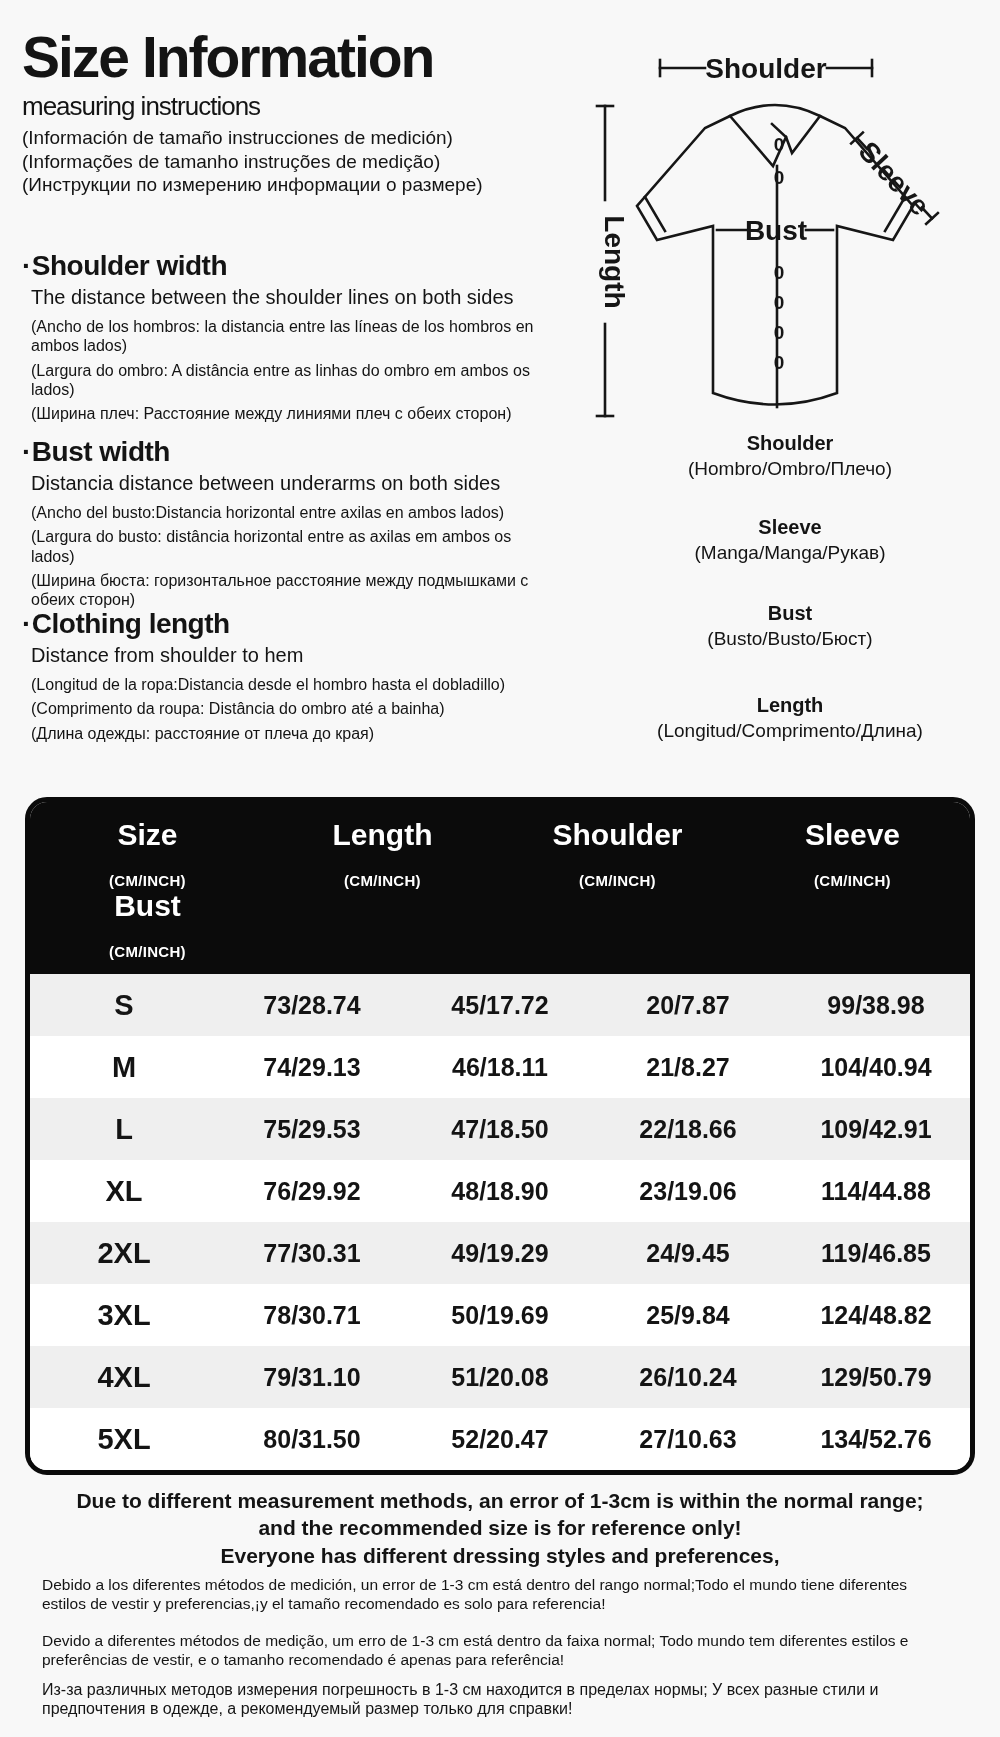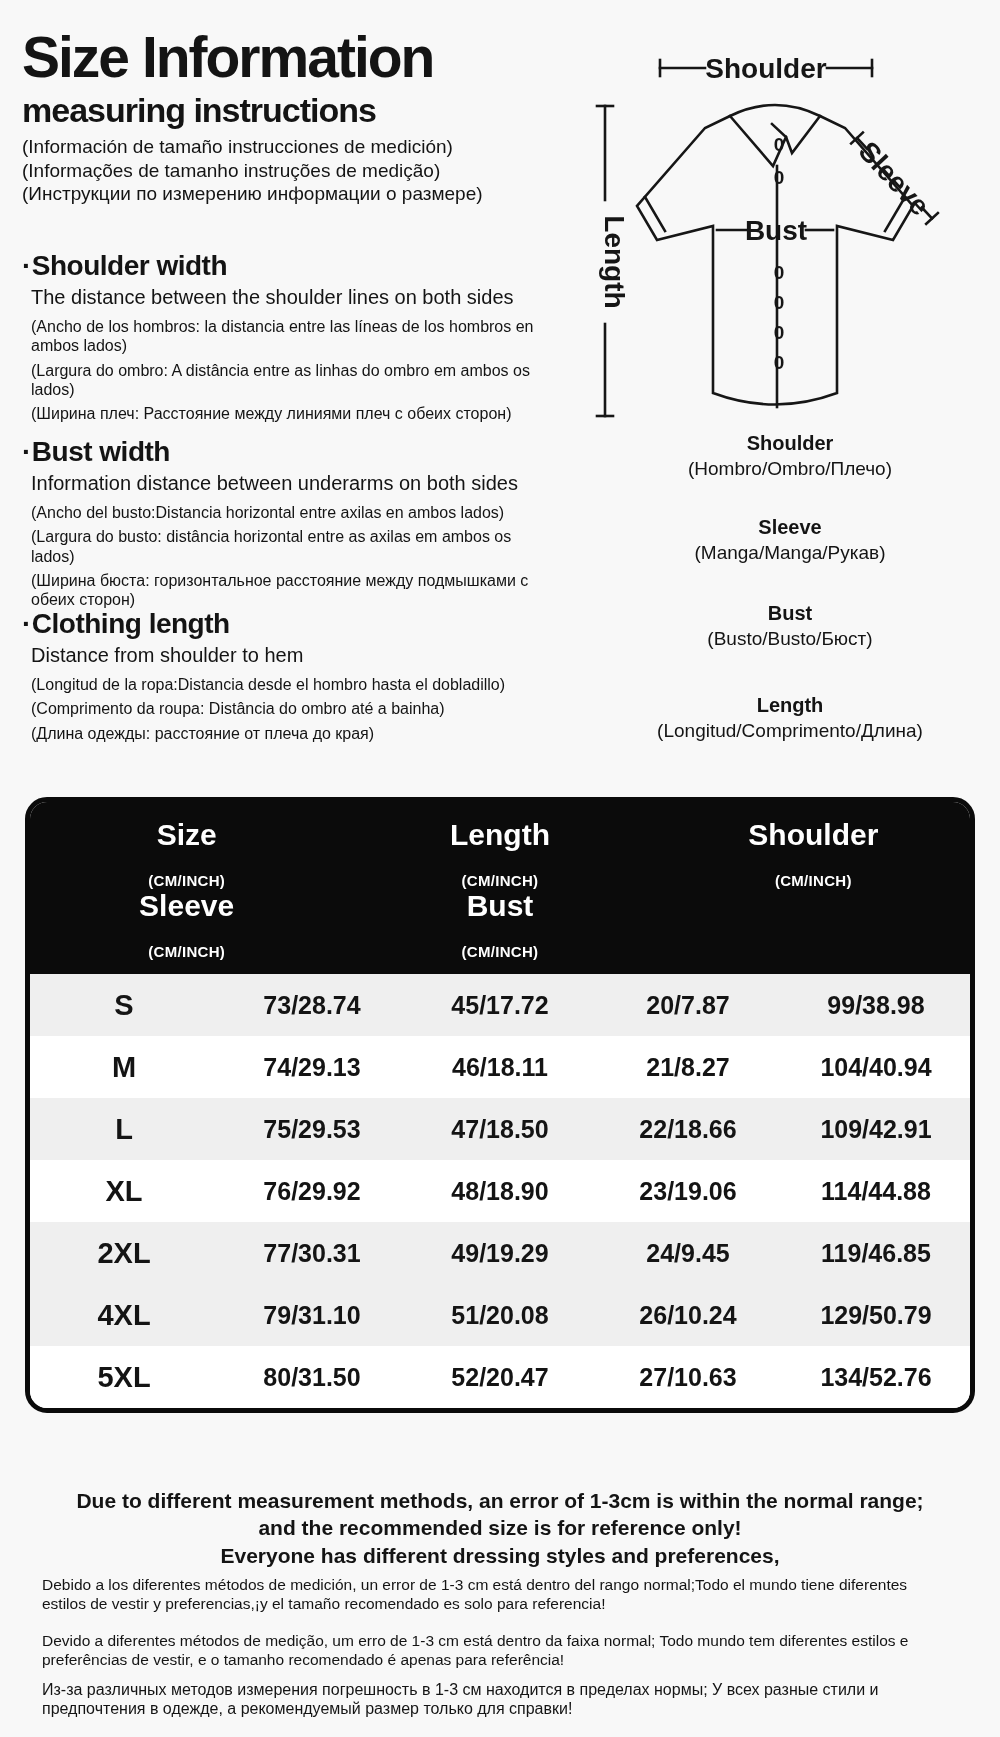--- a/index.html
+++ b/index.html
@@ -2,21 +2,21 @@
 <html><head>
 <meta charset="utf-8">
 <style>
   html,body{margin:0;padding:0;}
   body{font-family:"Liberation Sans","DejaVu Sans",sans-serif;color:#141414;}
   .page{position:relative;width:1000px;height:1737px;background:#f8f8f8;overflow:hidden;padding-left:29px;}
 
   
   .title-block{position:absolute;left:22px;top:28px;width:530px;}
   .main-title{font-size:57px;font-weight:800;letter-spacing:-2px;line-height:1.05;margin:0;}
-  .sub-title{font-size:34px;font-weight:700;letter-spacing:-1px;line-height:1.1;margin:4px 0 6px 0;}
+  .sub-title{font-size:26px;font-weight:400;letter-spacing:-1px;line-height:1.1;margin:4px 0 6px 0;}
   .title-trans{font-size:19px;line-height:1.23;}
 
   
   .m-section{position:absolute;left:22px;width:530px;}
   .m-sec-1{top:250px;}
   .m-sec-2{top:436px;}
   .m-sec-3{top:584px;margin-top:24px;}
   .m-title{font-size:28px;font-weight:800;letter-spacing:-0.5px;line-height:1.15;margin:0;}
   .m-bullet{font-weight:800;margin-right:1px;}
   .m-desc{font-size:20px;line-height:1.2;margin:3px 0 0 9px;}
@@ -34,21 +34,21 @@
   .legend-1{top:432px;}
   .legend-2{top:516px;}
   .legend-3{top:602px;}
   .legend-4{top:694px;}
   .legend-label{font-size:20px;font-weight:700;}
   .legend-trans{font-size:19px;margin-top:3px;}
 
   
   .size-table{position:absolute;left:25px;top:797px;width:950px;border:5px solid #0b0b0b;
               border-radius:22px;overflow:hidden;background:#ffffff;box-sizing:border-box;}
-  .t-header{background:#0b0b0b;color:#fff;display:grid;grid-template-columns:repeat(3,1fr);
+  .t-header{background:#0b0b0b;color:#fff;display:grid;grid-template-columns:repeat(4,1fr);
             padding:16px 0 14px 0;}
   .t-h-cell{text-align:center;}
   .t-h-label{font-size:30px;font-weight:700;}
   .t-h-unit{font-size:15px;font-weight:700;margin-top:20px;letter-spacing:0.3px;}
   .t-row{display:grid;grid-template-columns:repeat(5,1fr);height:62px;align-items:center;text-align:center;background:#ffffff;}
   .t-row.alt{background:#efefef;}
   .t-cell{font-size:25px;font-weight:700;}
   .t-cell.size{font-size:29px;}
 
   
@@ -81,21 +81,21 @@
       <p>(Ancho de los hombros: la distancia entre las líneas de los hombros en ambos lados)</p>
       <p>(Largura do ombro: A distância entre as linhas do ombro em ambos os lados)</p>
       <p>(Ширина плеч: Расстояние между линиями плеч с обеих сторон)</p>
     </div>
   </div>
 
   <div class="m-section m-sec-2">
     <h3 class="m-title">
       <span class="m-bullet">·</span><span>Bust width</span>
     </h3>
-    <div class="m-desc">Information distance between underarms on both sides</div>
+    <div class="m-desc">Distancia distance between underarms on both sides</div>
     <div class="m-trans">
       <p>(Ancho del busto:Distancia horizontal entre axilas en ambos lados)</p>
       <p>(Largura do busto: distância horizontal entre as axilas em ambos os lados)</p>
       <p>(Ширина бюста: горизонтальное расстояние между подмышками с обеих сторон)</p>
     </div>
   </div>
 
   <div class="m-section m-sec-3">
     <h3 class="m-title">
       <span class="m-bullet">·</span><span>Clothing length</span>
@@ -231,20 +231,27 @@
       <div class="t-cell">23/19.06</div>
       <div class="t-cell">114/44.88</div>
     </div>
     <div class="t-row alt">
       <div class="t-cell size">2XL</div>
       <div class="t-cell">77/30.31</div>
       <div class="t-cell">49/19.29</div>
       <div class="t-cell">24/9.45</div>
       <div class="t-cell">119/46.85</div>
     </div>
+    <div class="t-row">
+      <div class="t-cell size">3XL</div>
+      <div class="t-cell">78/30.71</div>
+      <div class="t-cell">50/19.69</div>
+      <div class="t-cell">25/9.84</div>
+      <div class="t-cell">124/48.82</div>
+    </div>
     <div class="t-row alt">
       <div class="t-cell size">4XL</div>
       <div class="t-cell">79/31.10</div>
       <div class="t-cell">51/20.08</div>
       <div class="t-cell">26/10.24</div>
       <div class="t-cell">129/50.79</div>
     </div>
     <div class="t-row">
       <div class="t-cell size">5XL</div>
       <div class="t-cell">80/31.50</div>

